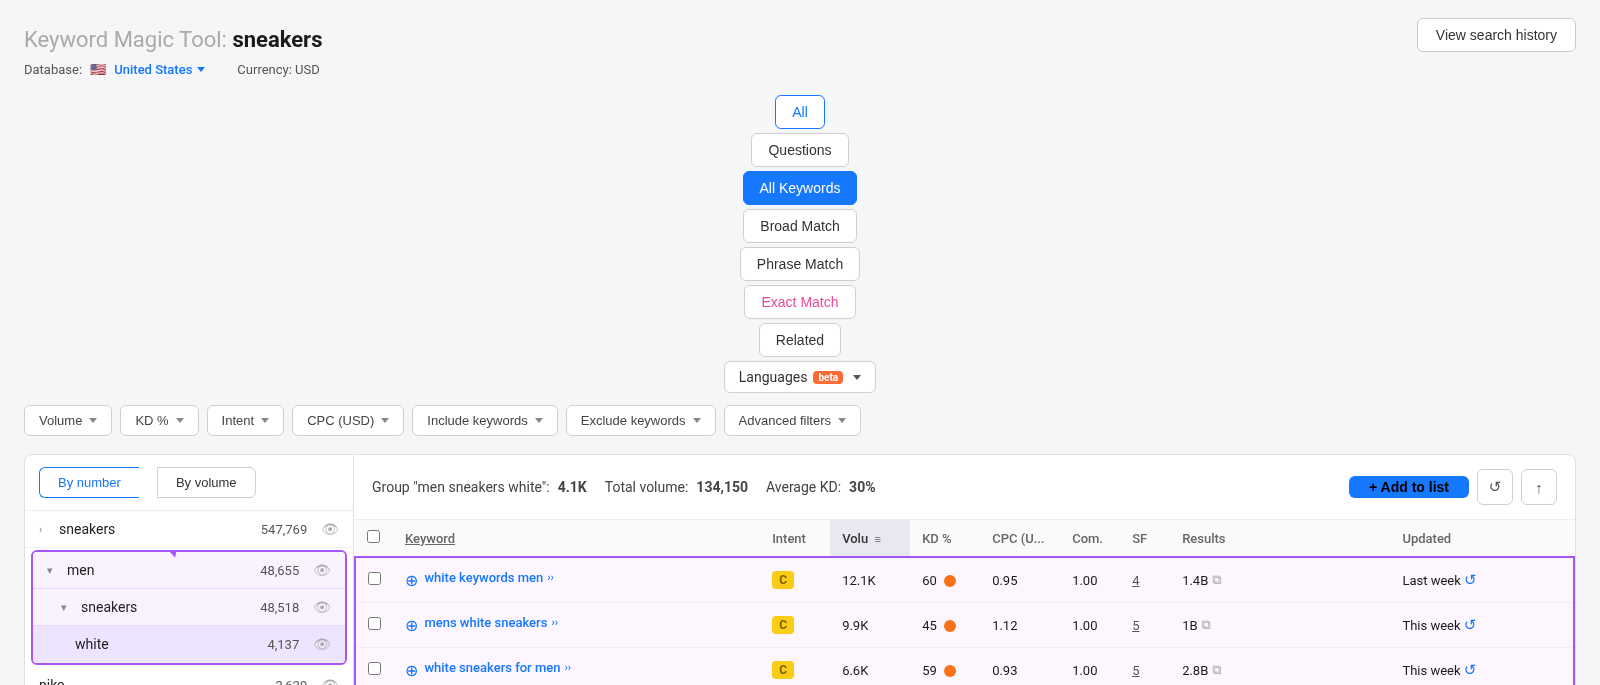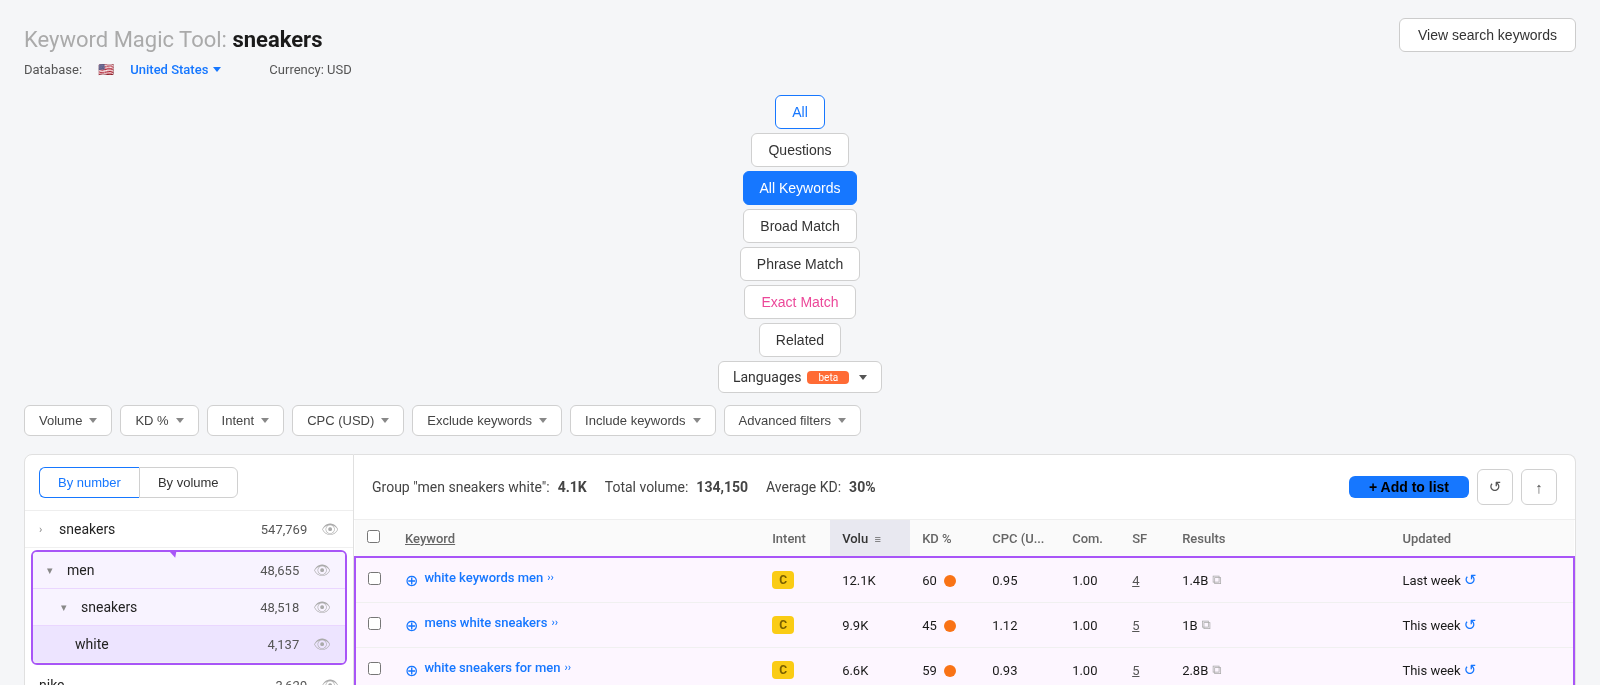--- a/index.html
+++ b/index.html
@@ -36,21 +36,21 @@
       background: #fff;
       border-radius: 6px;
       padding: 8px 18px;
       font-size: 14px;
       color: #333;
       cursor: pointer;
     }
     .header-sub {
       display: flex;
       align-items: center;
-      gap: 16px;
+      gap: 8px;
       font-size: 13px;
       color: #555;
       margin-bottom: 18px;
     }
     .db-link {
       color: #1677ff;
       font-weight: 500;
       cursor: pointer;
       display: flex;
       align-items: center;
@@ -103,23 +103,23 @@
       align-items: center;
       gap: 6px;
       cursor: pointer;
       font-size: 14px;
       color: #333;
     }
     .beta-badge {
       background: #ff6b35;
       color: #fff;
       font-size: 10px;
-      font-weight: 400;
+      font-weight: 700;
       border-radius: 4px;
-      padding: 1px 11px;
+      padding: 1px 5px;
     }
     
     .filter-row {
       display: flex;
       align-items: center;
       gap: 8px;
       margin-bottom: 18px;
       flex-wrap: wrap;
     }
     .filter-btn {
@@ -152,21 +152,21 @@
       border: 1px solid #e0e0e0;
       border-radius: 8px 0 0 8px;
       overflow: hidden;
       flex-shrink: 0;
     }
     .sidebar-toggle-row {
       display: flex;
       align-items: center;
       padding: 12px 14px;
       border-bottom: 1px solid #eee;
-      gap: 0;
+      gap: 18px;
     }
     .toggle-btn {
       padding: 7px 18px;
       font-size: 13px;
       cursor: pointer;
       background: #fff;
       border: 1.5px solid #1677ff;
       color: #1677ff;
     }
     .toggle-btn.left {
@@ -387,21 +387,21 @@
 
 <div class="page-wrapper">
 
   <div class="header">
     <div>
       <div class="header-title">
         <span>Keyword Magic Tool:</span>
         <span style="color:#aaa; font-weight:400"> </span><span style="color:#1a1a1a; font-weight:700">sneakers</span>
       </div>
     </div>
-    <button class="view-history-btn">View search keywords</button>
+    <button class="view-history-btn">View search history</button>
   </div>
 
   <div class="header-sub">
     <span>Database:</span>
     <span>🇺🇸</span>
     <span class="db-link">
       <span>United States</span>
       <span class="chevron-down"></span>
     </span>
     <span style="margin: 0 8px;">  </span>
@@ -434,25 +434,25 @@
     </button>
     <button class="filter-btn">
       <span>Intent</span>
       <span class="chevron-down"></span>
     </button>
     <button class="filter-btn">
       <span>CPC (USD)</span>
       <span class="chevron-down"></span>
     </button>
     <button class="filter-btn">
-      <span>Exclude keywords</span>
+      <span>Include keywords</span>
       <span class="chevron-down"></span>
     </button>
     <button class="filter-btn">
-      <span>Include keywords</span>
+      <span>Exclude keywords</span>
       <span class="chevron-down"></span>
     </button>
     <button class="filter-btn">
       <span>Advanced filters</span>
       <span class="chevron-down"></span>
     </button>
   </div>
 
   <div class="main-layout">
 

